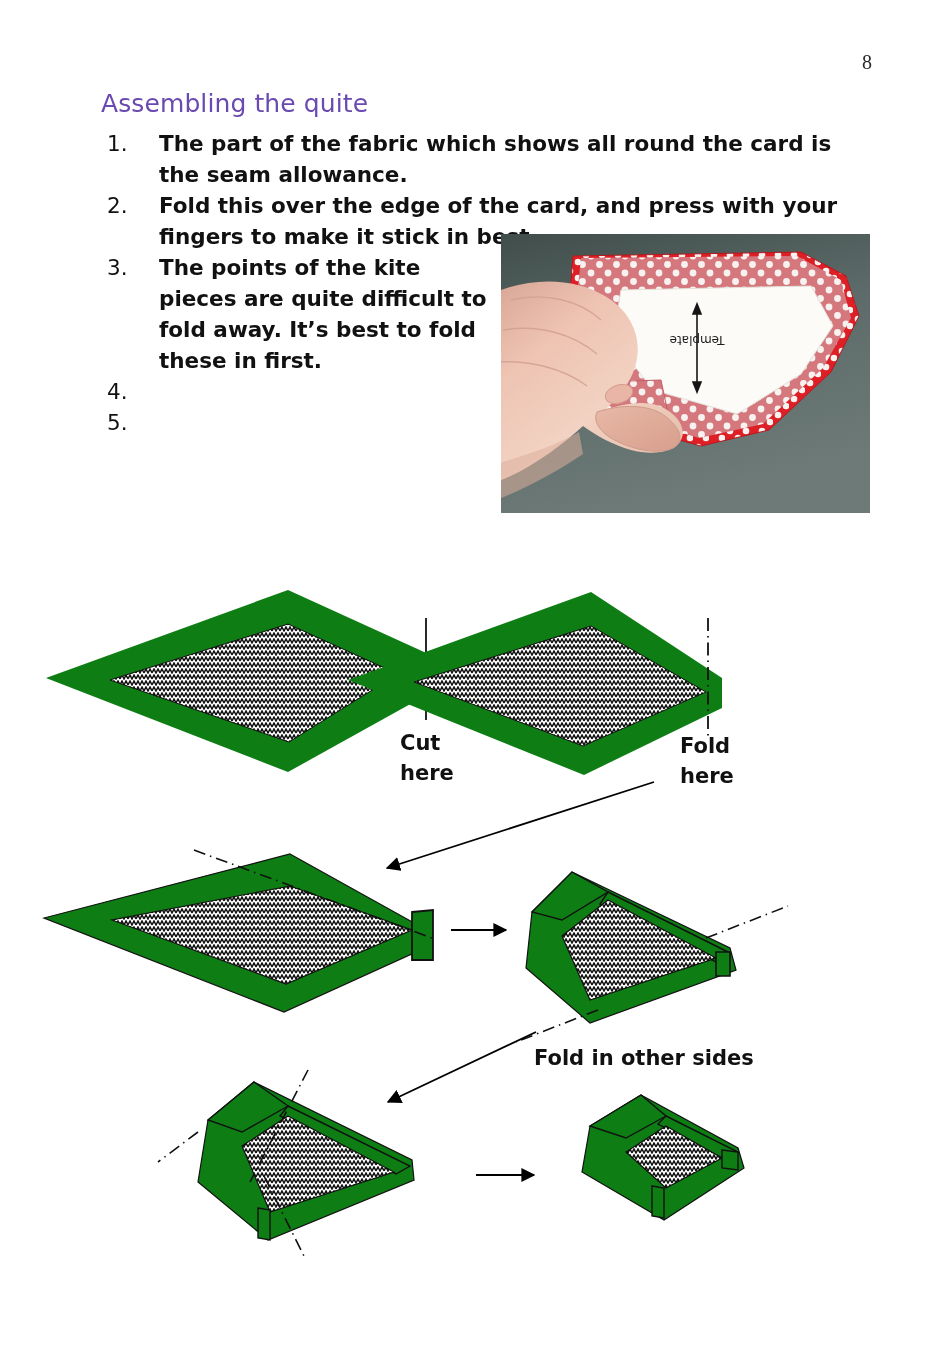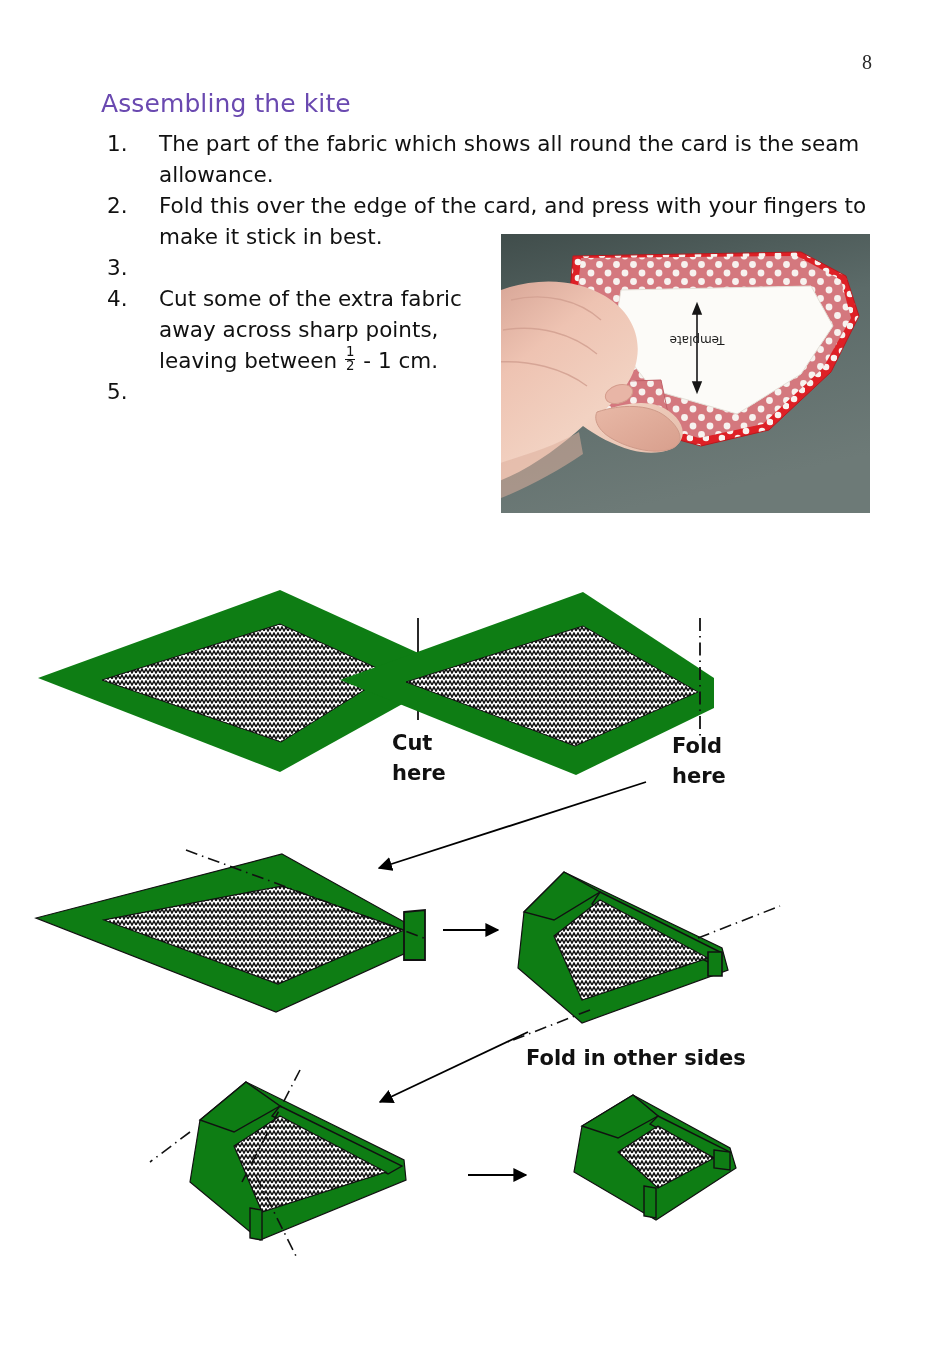--- a/index.html
+++ b/index.html
@@ -59,20 +59,21 @@
     line-height: 31px;
   }
   .step-num {
     flex: 0 0 58px;
     text-align: left;
     padding-left: 6px;
     box-sizing: border-box;
   }
   .step-text {
     flex: 1 1 auto;
+    font-weight: bold;
   }
   
   .step.narrow .step-text { max-width: 345px; }
   .step.narrow { width: 410px; }
 
   .frac {
     display: inline-block;
     vertical-align: -0.15em;
     font-size: 0.62em;
     line-height: 0.95;
@@ -90,62 +91,62 @@
     width: 369px;
     height: 279px;
     overflow: hidden;
     background: #5b6a68;
   }
   .photo svg { display: block; }
 
   
   .diagram {
     position: absolute;
-    left: 8px;
+    left: 16px;
     top: 560px;
     width: 920px;
     height: 750px;
   }
   .diagram svg { display: block; }
 
   .lbl {
     font-family: "DejaVu Sans", sans-serif;
     font-size: 21px;
     font-weight: bold;
     fill: #111111;
   }
 </style>
 </head>
 <body>
 
 <div id="page">
 
   <div class="page-number">8</div>
 
-  <div class="section-heading">Assembling the kite</div>
+  <div class="section-heading">Assembling the quite</div>
 
   <div class="steps">
 
     <div class="step">
       <div class="step-num">1.</div>
       <div class="step-text">The part of the fabric which shows all round the card is the seam allowance.</div>
     </div>
 
     <div class="step">
       <div class="step-num">2.</div>
       <div class="step-text">Fold this over the edge of the card, and press with your fingers to make it stick in best.</div>
     </div>
 
     <div class="step narrow">
       <div class="step-num">3.</div>
+      <div class="step-text">The points of the kite pieces are quite difficult to fold away. It’s best to fold these in first.</div>
     </div>
 
     <div class="step narrow">
       <div class="step-num">4.</div>
-      <div class="step-text"><span>Cut some of the extra fabric away across sharp points, leaving between </span><span class="frac"><span class="num">1</span><span class="den">2</span></span><span> - 1 cm.</span></div>
     </div>
 
     <div class="step narrow">
       <div class="step-num">5.</div>
     </div>
 
   </div>
 
   <div class="photo">
     <svg width="369" height="279" viewBox="0 0 369 279" xmlns="http://www.w3.org/2000/svg">

